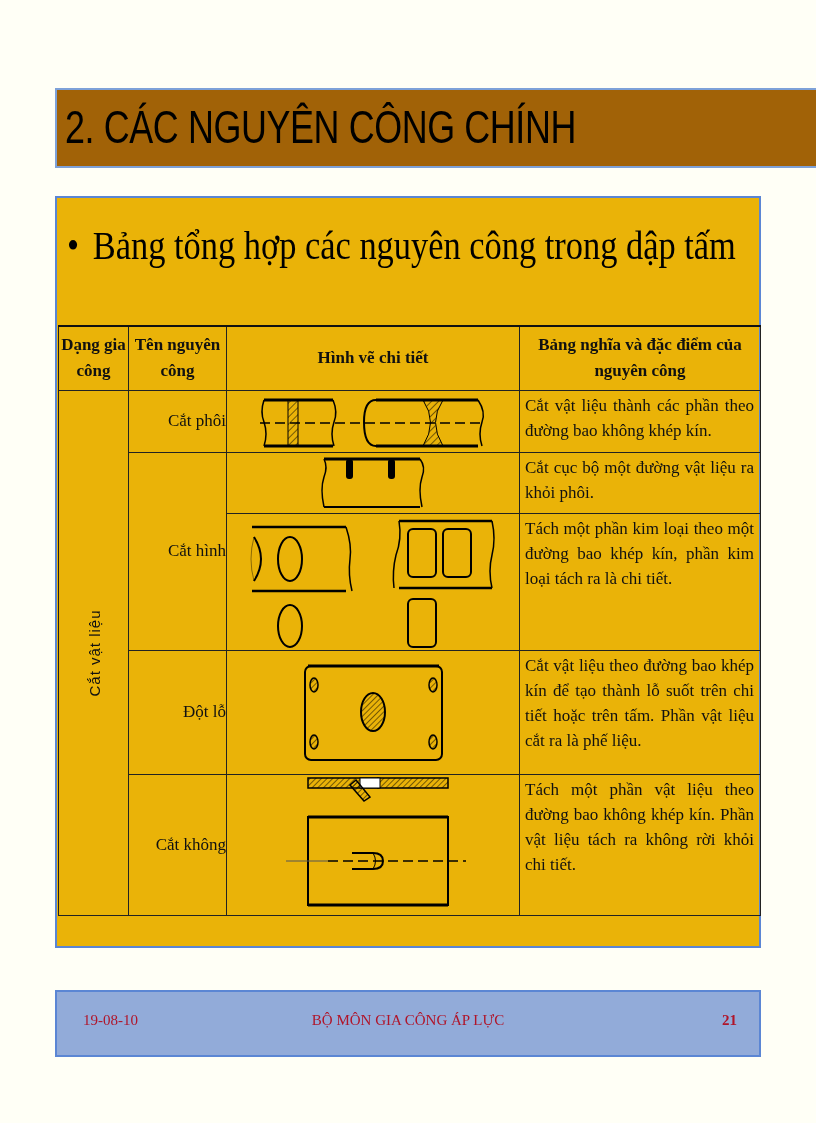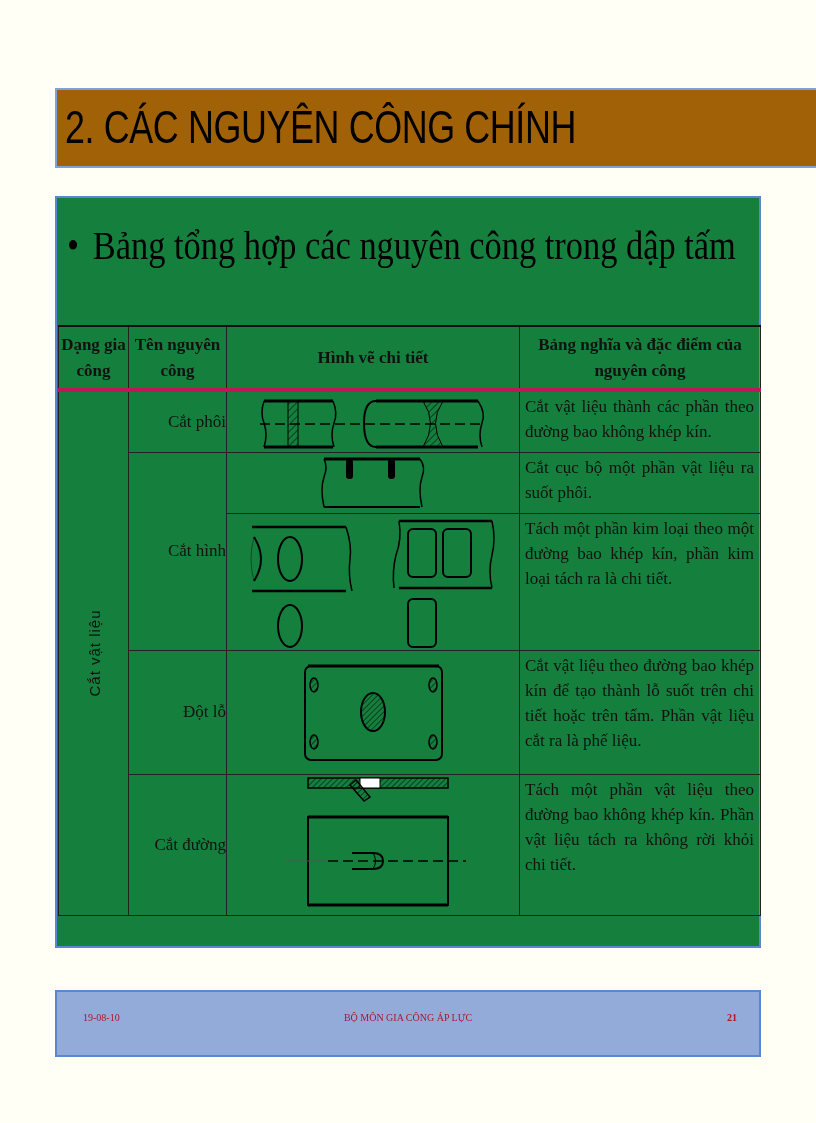--- a/index.html
+++ b/index.html
@@ -13,54 +13,54 @@
     background:#a16207; border:2px solid #7ea1d8; box-sizing:border-box;
   }
   .title-text {
     position:absolute; left:8px; top:10px;
     font-family:"Liberation Sans", sans-serif; font-size:46px; color:#000;
     transform:scaleX(0.78); transform-origin:left top; white-space:nowrap;
     letter-spacing:-0.5px;
   }
   .content-box {
     position:absolute; left:55px; top:196px; width:706px; height:752px;
-    background:#15803d; border:2px solid #5b86d4; box-sizing:border-box;
+    background:#eab308; border:2px solid #5b86d4; box-sizing:border-box;
   }
   .bullet-line {
     position:absolute; left:10px; top:24px; font-size:40px; color:#000;
     white-space:nowrap; transform:scaleX(0.86); transform-origin:left top;
   }
   .bullet-dot { display:inline-block; margin-right:16px; }
   table.ops {
     position:absolute; left:1px; top:127px; width:702px;
     border-collapse:collapse; table-layout:fixed;
     font-size:17px; color:#111;
   }
   table.ops td, table.ops th {
     border:1px solid #222; padding:0; vertical-align:middle;
   }
-  table.ops tr.head { height:64px; border-top:2px solid #111; border-bottom:4px solid #be185d; }
+  table.ops tr.head { height:64px; border-top:2px solid #111; border-bottom:1px solid #be185d; }
   table.ops th { font-weight:bold; text-align:center; line-height:26px; font-size:17px; }
   .c-name { text-align:right; }
   .desc {
     text-align:justify; padding:2px 6px 0 5px !important; vertical-align:top !important;
     line-height:25px; font-size:17px;
   }
   .vtext-cell { position:relative; }
   .vtext {
     position:absolute; left:50%; top:50%;
     transform:translate(-50%,-50%) rotate(-90deg);
     font-family:"Liberation Sans", sans-serif; font-size:15px; white-space:nowrap; letter-spacing:1px;
   }
   .fig { text-align:center; }
   .fig svg { display:block; margin:0 auto; }
   .footer {
     position:absolute; left:55px; top:990px; width:706px; height:67px;
     background:#92abd9; border:2px solid #5b86d4; box-sizing:border-box;
-    color:#b0152a; font-size:10px;
+    color:#b0152a; font-size:15px;
   }
   .footer span { position:absolute; top:20px; }
   .f-date { left:26px; }
   .f-center { left:50%; transform:translateX(-50%); white-space:nowrap; }
   .f-page { right:22px;font-weight:bold; }
 </style>
 </head>
 <body>
 
 <div class="title-box">
@@ -118,21 +118,21 @@
       <td class="fig">
         <svg width="290" height="56" viewBox="0 0 290 56">
           <path d="M96 4 L192 4" stroke="#000" stroke-width="3"></path>
           <path d="M96 52 L192 52" stroke="#000" stroke-width="2"></path>
           <path d="M96 4 Q100 12 96 22 Q92 34 96 52" stroke="#000" fill="none" stroke-width="1.5"></path>
           <path d="M192 4 Q198 12 194 22 Q190 34 194 52" stroke="#000" fill="none" stroke-width="1.5"></path>
           <rect x="118" y="4" width="7" height="20" rx="3" fill="#000"></rect>
           <rect x="160" y="4" width="7" height="20" rx="3" fill="#000"></rect>
         </svg>
       </td>
-      <td class="desc">Cắt cục bộ một phần vật liệu ra suốt phôi.</td>
+      <td class="desc">Cắt cục bộ một đường vật liệu ra khỏi phôi.</td>
     </tr>
 
     <tr style="height:137px">
       <td class="fig">
         <svg width="290" height="134" viewBox="0 0 290 134">
           <path d="M24 12 L118 12 M24 76 L118 76" stroke="#000" stroke-width="2.5"></path>
           <path d="M118 12 Q124 30 122 44 Q120 60 124 76" stroke="#000" fill="none" stroke-width="1.5"></path>
           <path d="M26 22 Q40 44 26 66" stroke="#000" fill="none" stroke-width="2"></path>
           <path d="M26 22 Q20 44 26 66" stroke="#000" fill="none" stroke-width="1" opacity="0.4"></path>
           <ellipse cx="62" cy="44" rx="12" ry="22" fill="none" stroke="#000" stroke-width="2"></ellipse>
@@ -163,21 +163,21 @@
           <ellipse cx="86" cy="33" rx="4" ry="7" fill="url(#hatch2)" stroke="#000" stroke-width="1.5"></ellipse>
           <ellipse cx="205" cy="33" rx="4" ry="7" fill="url(#hatch2)" stroke="#000" stroke-width="1.5"></ellipse>
           <ellipse cx="86" cy="90" rx="4" ry="7" fill="url(#hatch2)" stroke="#000" stroke-width="1.5"></ellipse>
           <ellipse cx="205" cy="90" rx="4" ry="7" fill="url(#hatch2)" stroke="#000" stroke-width="1.5"></ellipse>
         </svg>
       </td>
       <td class="desc">Cắt vật liệu theo đường bao khép kín để tạo thành lỗ suốt trên chi tiết hoặc trên tấm. Phần vật liệu cắt ra là phế liệu.</td>
     </tr>
 
     <tr style="height:141px">
-      <td class="c-name">Cắt đường</td>
+      <td class="c-name">Cắt không</td>
       <td class="fig">
         <svg width="290" height="140" viewBox="0 0 290 140">
           <defs>
             <pattern id="hatch3" width="4" height="4" patternUnits="userSpaceOnUse" patternTransform="rotate(45)">
               <line x1="0" y1="0" x2="0" y2="4" stroke="#000" stroke-width="1"></line>
             </pattern>
           </defs>
           <rect x="80" y="3" width="70" height="10" fill="url(#hatch3)" stroke="#000" stroke-width="1.5"></rect>
           <rect x="150" y="3" width="70" height="10" fill="url(#hatch3)" stroke="#000" stroke-width="1.5"></rect>
           <rect x="132" y="3" width="20" height="10" fill="#fff" stroke="#000" stroke-width="1"></rect>

